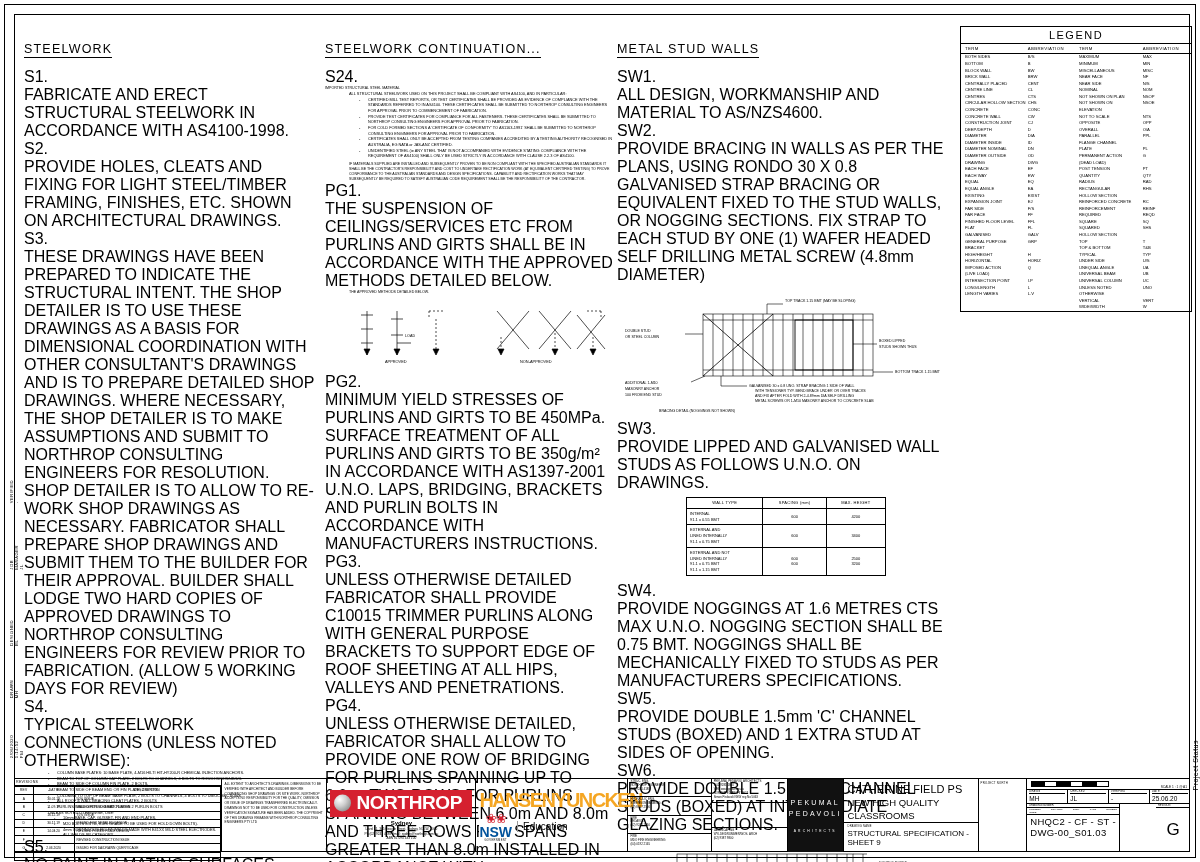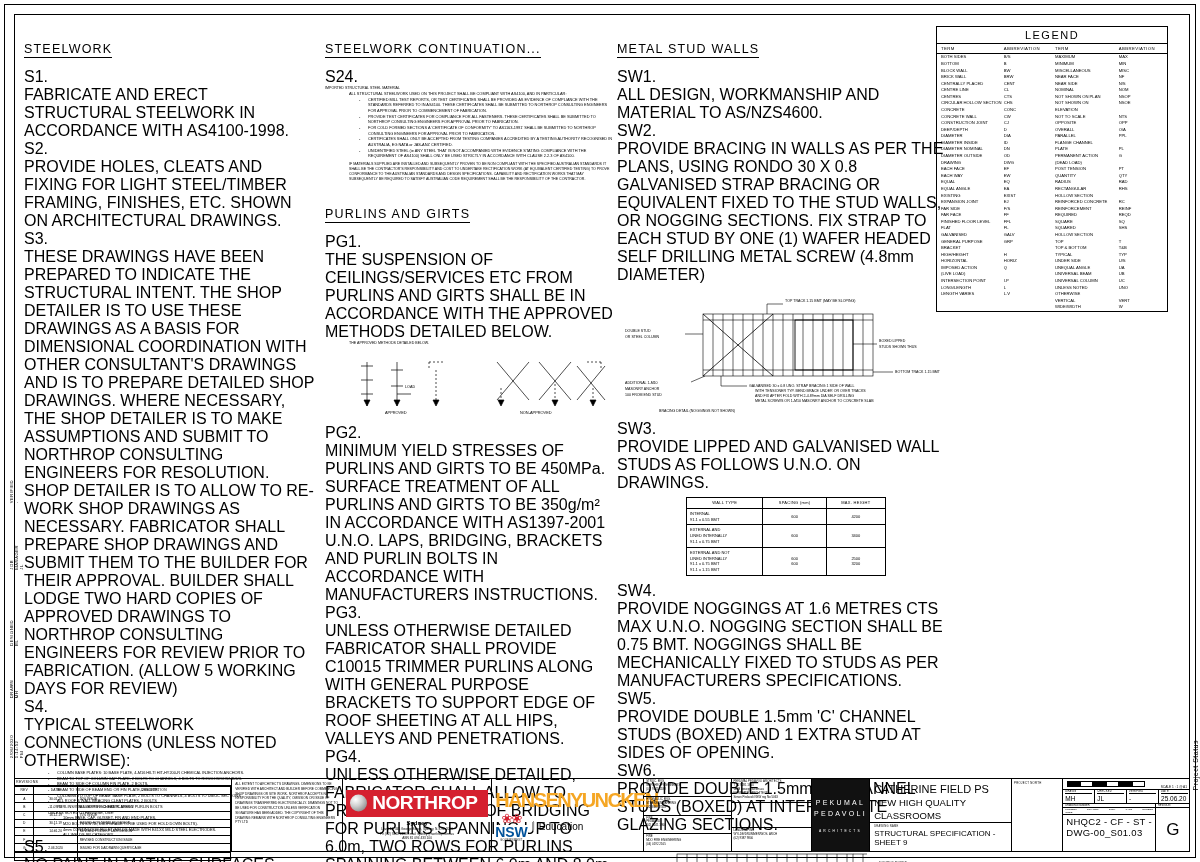--- a/index.html
+++ b/index.html
@@ -6,21 +6,21 @@
   body{width:1200px;height:862px;font-family:"Liberation Sans",sans-serif;color:#000;overflow:hidden;}
   #sheet{position:relative;width:1200px;height:862px;background:#fff;box-sizing:border-box;}
   .border-outer{position:absolute;left:4px;top:4px;right:4px;bottom:4px;border:1px solid #000;}
   .border-inner{position:absolute;left:14px;top:14px;right:10px;bottom:10px;border:1px solid #000;}
 
   
   .col{position:absolute;top:26px;}
   #col1{left:24px;width:292px;}
   #col2{left:325px;width:288px;}
   #col3{left:617px;width:338px;}
-  #col4{left:936px;width:232px;}
+  #col4{left:960px;width:232px;}
 
   h2.sec{font-size:12.5px;font-weight:normal;letter-spacing:1.2px;margin:16px 0 3px 0;
          border-bottom:1.6px solid #000;display:inline-block;padding-bottom:1px;font-family:"Liberation Sans",sans-serif;}
   .sec-wrap{margin-bottom:7px;}
   .sub{margin-left:24px;font-size:3.9px;line-height:1.45;display:flex;}
   .sub .dash{flex:0 0 9px;}
   .sub .bod{flex:1;}
   .ul{}
   .indent{margin-left:24px;font-size:3.9px;line-height:1.45;}
   .tiny{font-size:3.6px;line-height:1.4;}
@@ -99,21 +99,21 @@
   .ib-scalebar{height:10px;display:flex;align-items:flex-end;justify-content:flex-end;padding-right:3px;position:relative;border-bottom:.7px solid #000;}
   .scalebar{position:absolute;left:4px;top:2px;display:flex;}
   .scalebar span{width:11px;height:3.5px;border:.5px solid #000;}
   .scalebar span:nth-child(odd){background:#000;}
   .scale-txt{font-size:3.2px;}
   .ib-mid{display:flex;border-bottom:.8px solid #000;}
   .ib-col{flex:1;border-right:.6px solid #000;padding:0 2px 1px;}
   .ib-col:last-child{border-right:none;}
   .ib-cap{font-size:2.6px;letter-spacing:.3px;border-bottom:.5px solid #000;}
   .ib-val{font-size:6.5px;padding-top:1px;}
-  .ib-bot{flex:1;display:flex;}
+  .ib-bot{flex:1;display:flex;gap:36px;}
   .ib-dnum{flex:1;display:flex;flex-direction:column;border-right:.8px solid #000;}
   .dn-cap{font-size:2.6px;padding:0 2px;border-bottom:.5px solid #000;}
   .dn-subcaps{display:flex;font-size:2.5px;padding:0 2px;gap:10px;border-bottom:.5px solid #000;}
   .dn-val{font-size:9.5px;padding:1px 3px;letter-spacing:.3px;}
   .ib-rev{width:34px;display:flex;flex-direction:column;}
   .rv-cap{font-size:2.6px;padding:0 2px;border-bottom:.5px solid #000;}
   .rv-val{flex:1;display:flex;align-items:center;justify-content:center;font-size:17px;}
 
   
   .vtext{position:absolute;writing-mode:vertical-rl;transform:rotate(180deg);font-size:4.2px;letter-spacing:.5px;}
@@ -237,23 +237,20 @@
           <div class="dash">-</div>
           <div class="bod">CERTIFICATES SHALL ONLY BE ACCEPTED FROM TESTING COMPANIES ACCREDITED BY A TESTING AUTHORITY RECOGNISED IN AUSTRALIA, EG NATA or JAS-ANZ CERTIFIED.</div>
         </div>
         <div class="sub" style="margin-left:34px">
           <div class="dash">-</div>
           <div class="bod">UNIDENTIFIED STEEL (ie ANY STEEL THAT IS NOT ACCOMPANIED WITH EVIDENCE STATING COMPLIANCE WITH THE REQUIREMENT OF AS4100) SHALL ONLY BE USED STRICTLY IN ACCORDANCE WITH CLAUSE 2.2.3 OF AS4100.</div>
         </div>
         <div class="indent tiny" style="margin-top:3px">IF MATERIALS SUPPLIED ARE INSTALLED AND SUBSEQUENTLY PROVEN TO BE NON COMPLIANT WITH THE SPECIFIED AUSTRALIAN STANDARDS IT SHALL BE THE CONTRACTOR'S RESPONSIBILITY AND COST TO UNDERTAKE RECTIFICATION WORK (AT EQUIVALENT CERTIFIED TESTING) TO PROVE CONFORMANCE TO THE AUSTRALIAN STANDARDS AND DESIGN SPECIFICATIONS. CAPABILITY AND RECTIFICATION WORKS THAT MAY SUBSEQUENTLY BE REQUIRED TO SATISFY AUSTRALIAN CODE REQUIREMENT SHALL BE THE RESPONSIBILITY OF THE CONTRACTOR.</div>
       </div>
 
-    <div class="sec-wrap" style="margin-top:9px;">
-      <h2 class="sec">PURLINS AND GIRTS</h2>
-    </div>
     <div id="purlins-body">
         <div class="cl">
           <div class="num">PG1.</div>
           <div class="bod">THE SUSPENSION OF CEILINGS/SERVICES ETC FROM PURLINS AND GIRTS SHALL BE IN ACCORDANCE WITH THE APPROVED METHODS DETAILED BELOW.</div>
         </div>
         <div class="indent tiny">THE APPROVED METHODS DETAILED BELOW.</div>
 <svg class="diag" viewBox="0 0 288 72">
  <g stroke="#000" fill="none" stroke-width="0.7">
   <line x1="42" y1="14" x2="42" y2="58"></line>
             <line x1="36" y1="18" x2="48" y2="18"></line>

